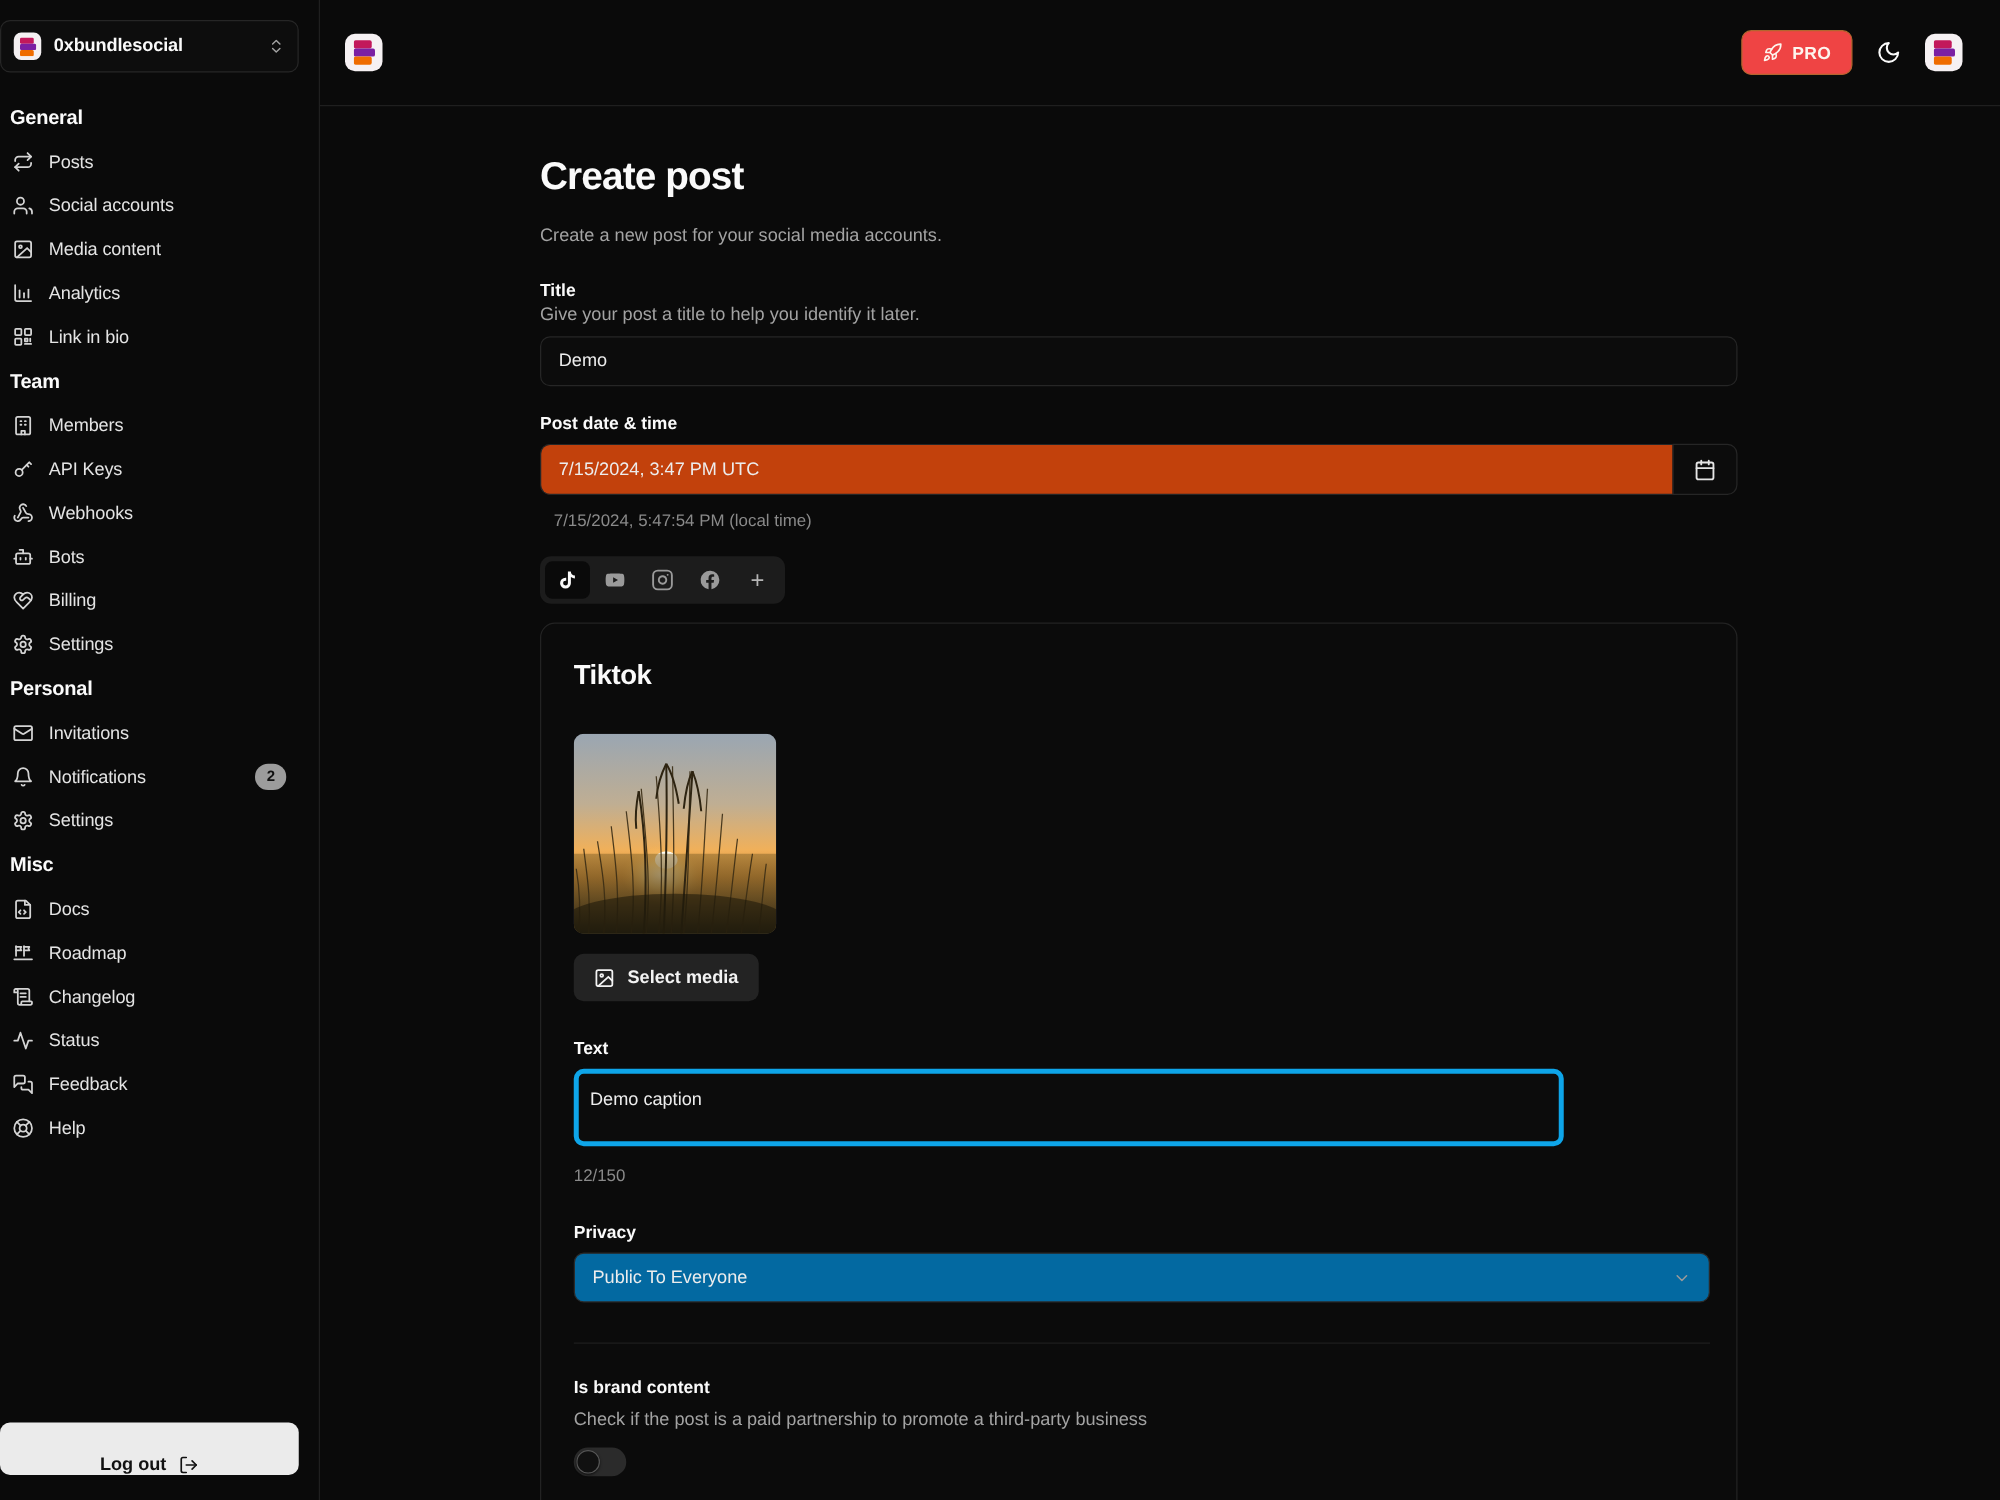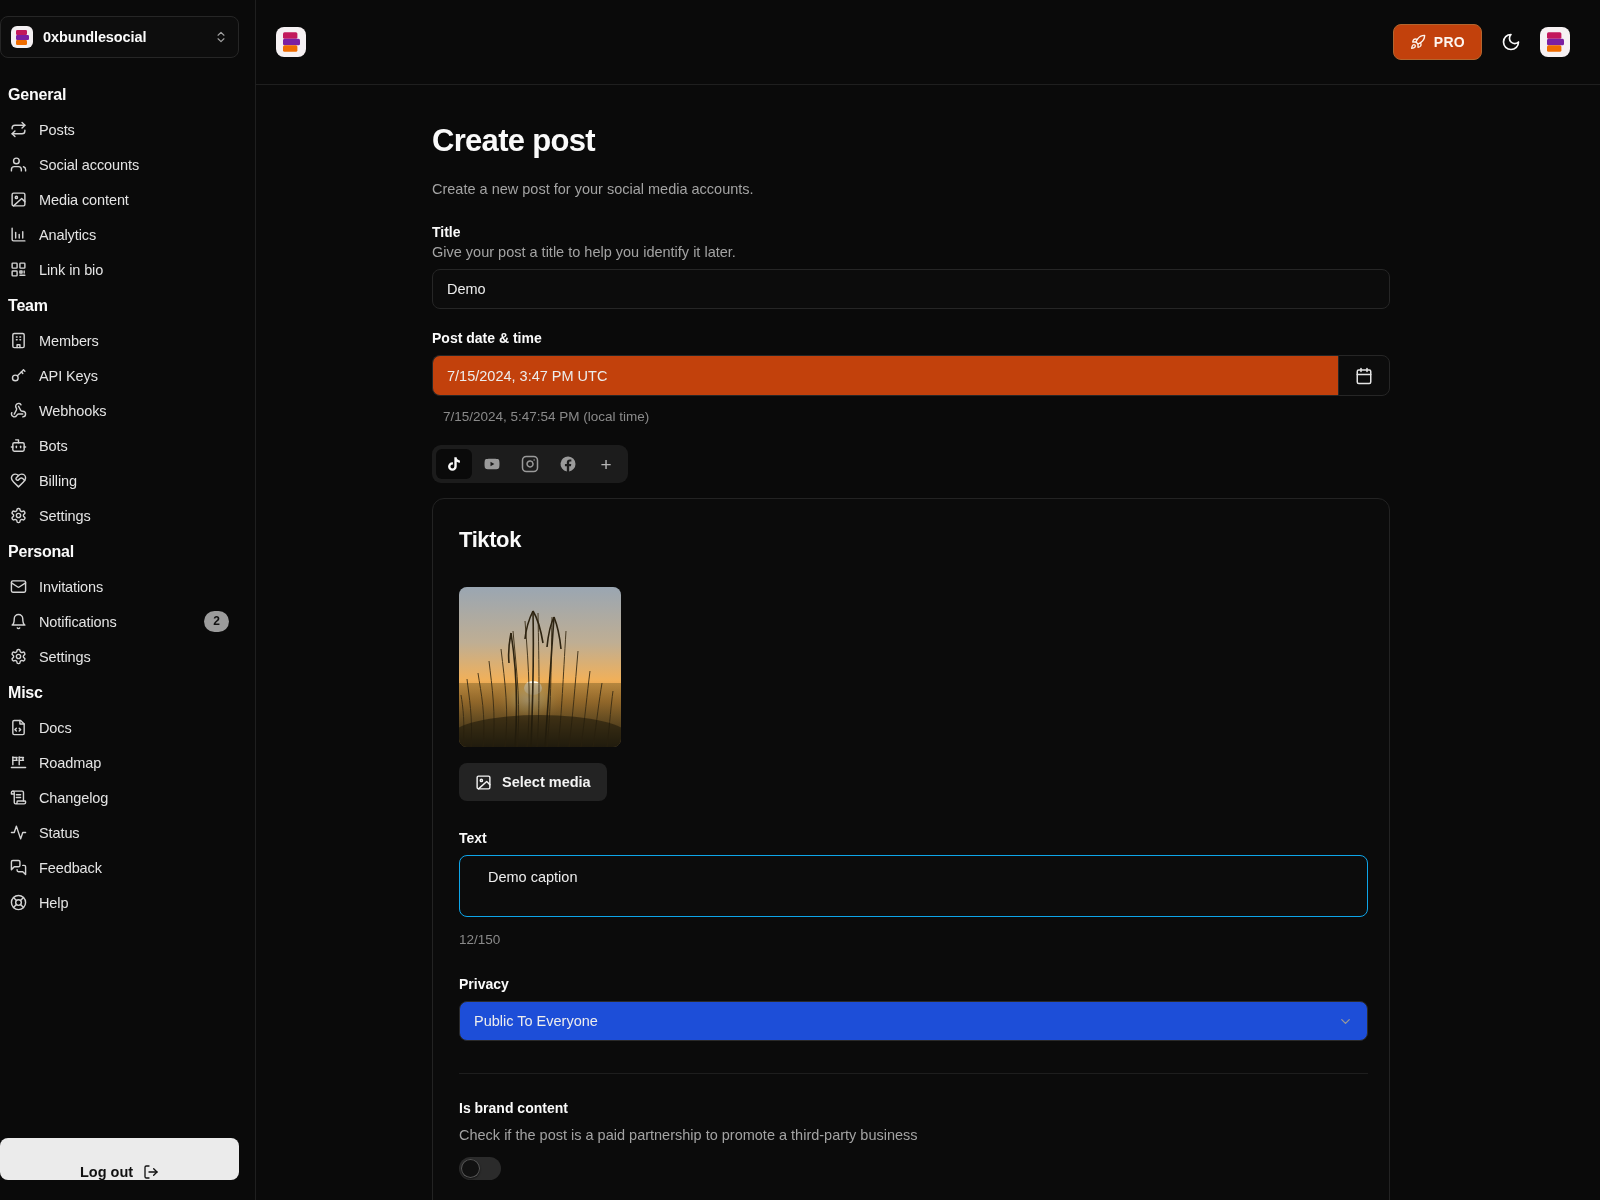--- a/index.html
+++ b/index.html
@@ -74,21 +74,21 @@
   }
   .topbar-logo {
     width: 30px; height: 30px; border-radius: 8px; background: #f6f1f3;
     display: flex; align-items: center; justify-content: center;
   }
   .topbar-logo .b-glyph { width: 17px; height: 20px; }
   .topbar-right { margin-left: auto; display: flex; align-items: center; gap: 16px; }
   .pro-btn {
     display: flex; align-items: center; gap: 8px;
     height: 36px; padding: 0 16px; border-radius: 8px;
-    background: #c2410c; border: 1px solid #b3652e; color: #fdf5ee;
+    background: #ef4444; border: 1px solid #b3652e; color: #fdf5ee;
     font-size: 14px; font-weight: 700; cursor: pointer; letter-spacing: 0.3px;
     font-family: "Liberation Sans", sans-serif;
   }
   .pro-btn svg { width: 16px; height: 16px; }
   .moon-btn {
     width: 26px; height: 26px; color: #fafafa; cursor: pointer;
     display: flex; align-items: center; justify-content: center; background: none; border: none;
   }
   .moon-btn svg { width: 20px; height: 20px; }
   .avatar {
@@ -162,30 +162,30 @@
     display: inline-flex; align-items: center; gap: 10px;
     height: 38px; padding: 0 16px; margin-top: 16px;
     background: #232323; border: none; border-radius: 8px;
     color: #f3f3f3; font-size: 14.5px; font-weight: 600; cursor: pointer;
     font-family: "Liberation Sans", sans-serif;
   }
   .select-media-btn svg { width: 17px; height: 17px; }
 
   .sect-label { font-size: 14px; font-weight: 700; color: #fafafa; margin-top: 29px; }
   .textarea {
-    width: 909px; height: 62px; margin-top: 9px;
-    background: #0c0c0c; border: 1px solid #0ea5e9; border-radius: 8px;
-    color: #ededed; font-size: 14.5px; padding: 12px 28px;
+    width: 792px; height: 62px; margin-top: 9px;
+    background: #0c0c0c; border: 4px solid #0ea5e9; border-radius: 8px;
+    color: #ededed; font-size: 14.5px; padding: 12px 9px;
     font-family: "Liberation Sans", sans-serif; outline: none; resize: none;
     line-height: 1.35;
   }
   .char-count { font-size: 13.5px; color: #8a8a8a; margin-top: 11px; }
   .select-box {
     width: 909px; height: 40px; margin-top: 9px;
-    background: #1d4ed8; border: 1px solid #2a2a2a; border-radius: 8px;
+    background: #0369a1; border: 1px solid #2a2a2a; border-radius: 8px;
     display: flex; align-items: center; padding: 0 14px;
     color: #ededed; font-size: 14.5px; cursor: pointer;
   }
   .select-box .chev { margin-left: auto; width: 15px; height: 15px; color: #9a9a9a; }
   .divider { width: 909px; height: 1px; background: #1e1e1e; margin-top: 32px; }
 
   .toggle-block-title { font-size: 14px; font-weight: 700; color: #fafafa; margin-top: 26px; }
   .toggle-block-desc { font-size: 14.5px; color: #a3a3a3; margin-top: 11px; }
   .toggle {
     width: 42px; height: 23px; border-radius: 999px; background: #2b2b2b;

